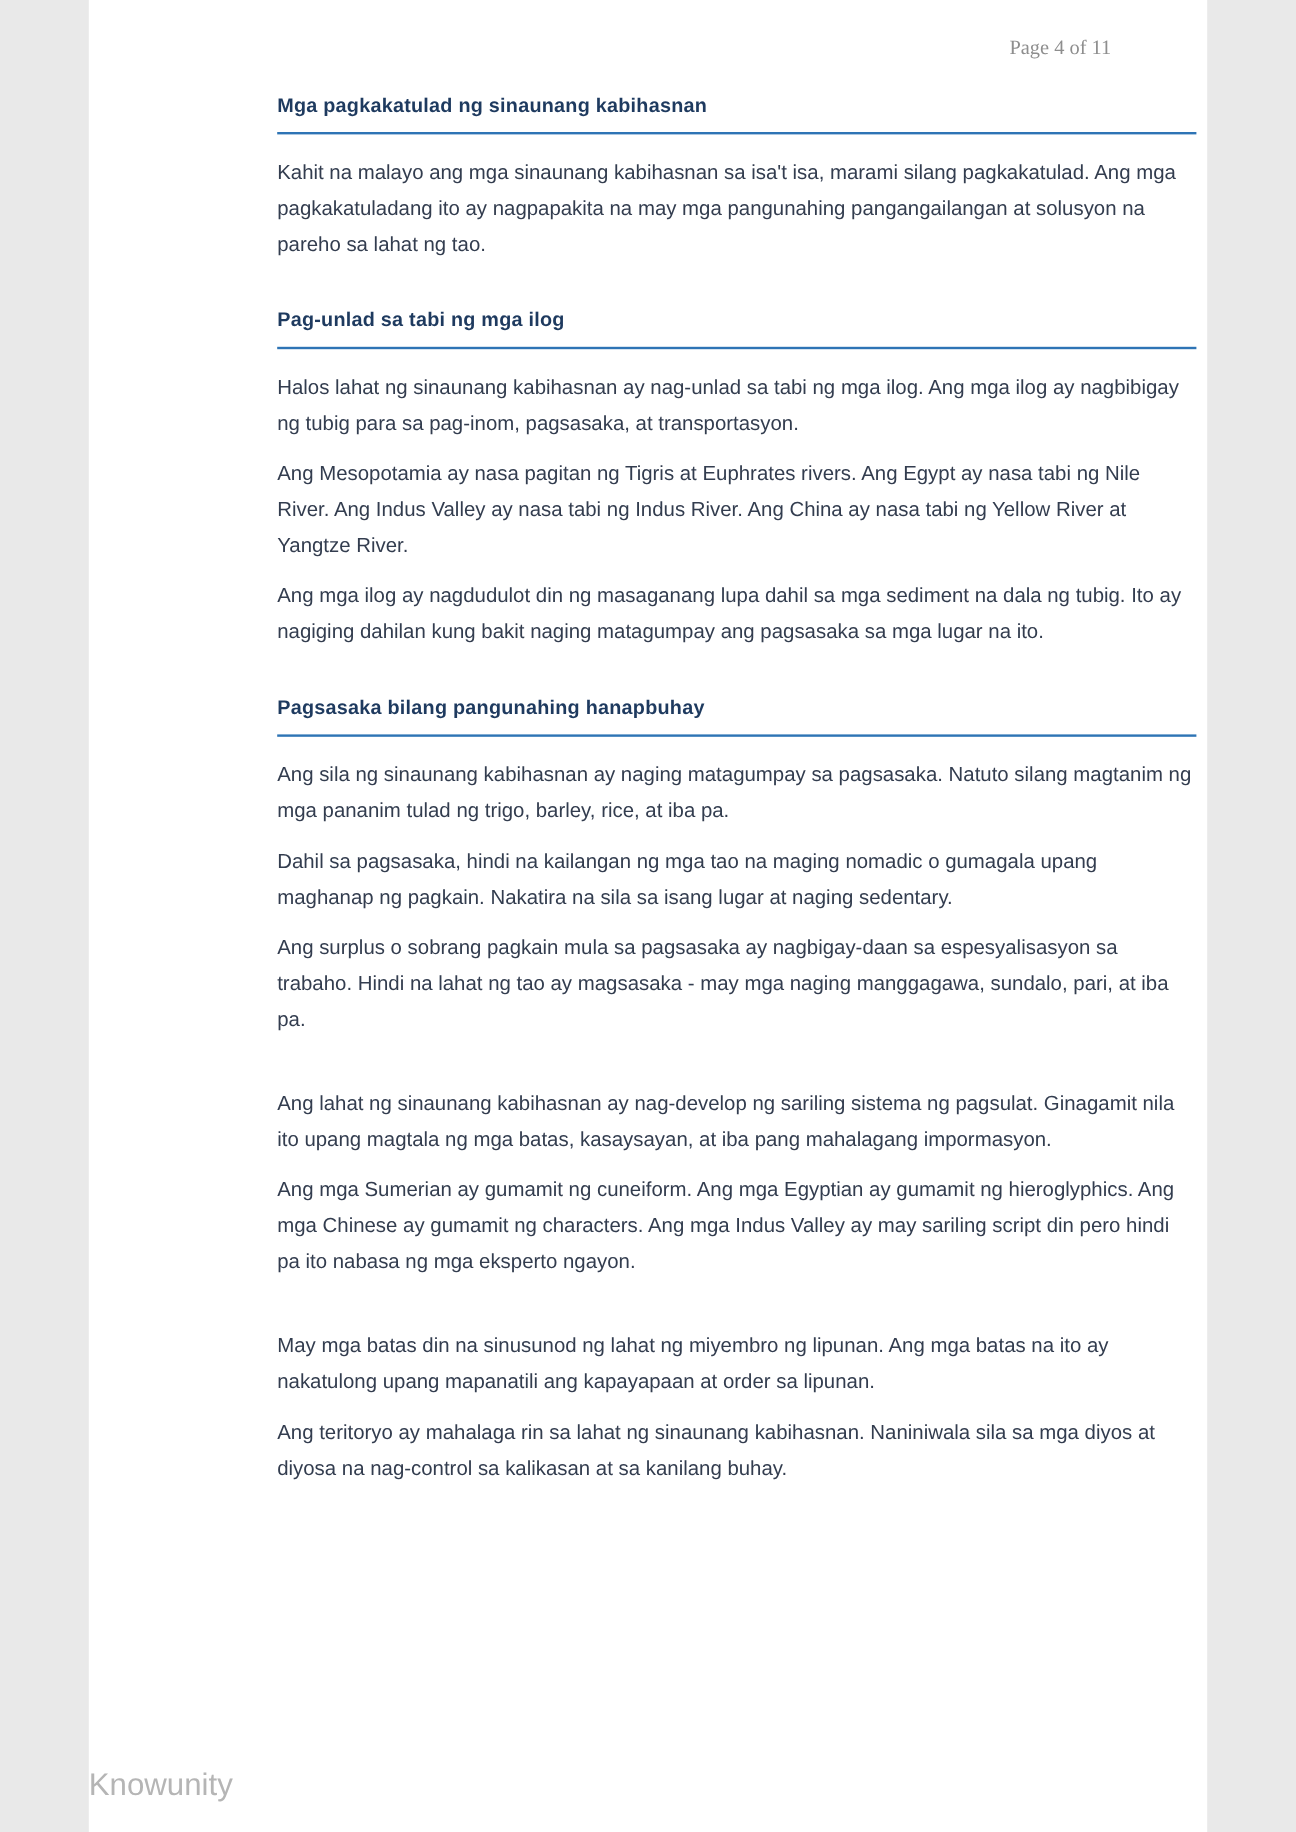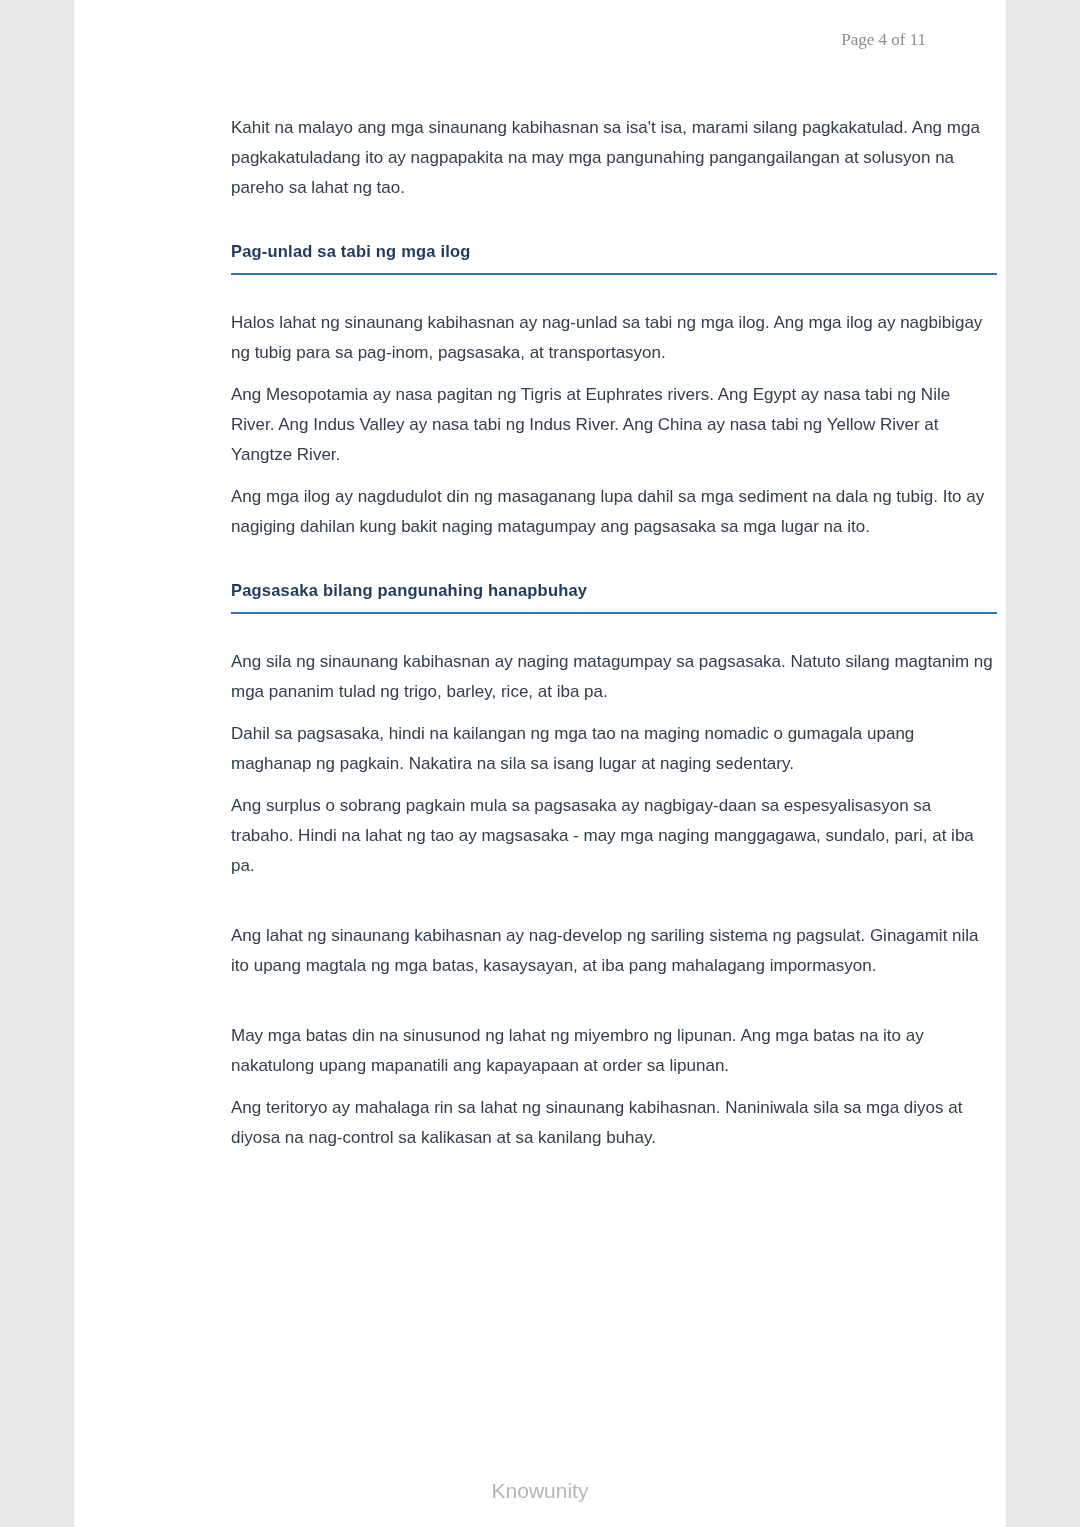--- a/index.html
+++ b/index.html
@@ -51,61 +51,63 @@
     padding-bottom: 13px;
     border-bottom: 2px solid var(--rule-color);
   }
   .doc-section p {
     margin: 12px 0 0 0;
     font-size: 17px;
     line-height: 30px;
     color: var(--body-color);
   }
   .doc-section p.first {
-    margin-top: 33px;
+    margin-top: 17px;
   }
   .page-footer {
     position: absolute;
     bottom: 24px;
     left: 0;
     width: 100%;
-    text-align: center;
-    font-size: 21px;
+    text-align: left;
+    font-size: 26px;
     color: var(--footer-color);
   }
 </style>
 </head>
 <body>
 
 <div class="page">
 
   <div class="page-indicator">Page 4 of 11</div>
 
   <div class="content">
 
     <section class="doc-section">
+      <h2 class="section-heading">Mga pagkakatulad ng sinaunang kabihasnan</h2>
       <p class="first">Kahit na malayo ang mga sinaunang kabihasnan sa isa't isa, marami silang pagkakatulad. Ang mga pagkakatuladang ito ay nagpapakita na may mga pangunahing pangangailangan at solusyon na pareho sa lahat ng tao.</p>
     </section>
 
     <section class="doc-section">
       <h2 class="section-heading">Pag-unlad sa tabi ng mga ilog</h2>
       <p class="first">Halos lahat ng sinaunang kabihasnan ay nag-unlad sa tabi ng mga ilog. Ang mga ilog ay nagbibigay ng tubig para sa pag-inom, pagsasaka, at transportasyon.</p>
       <p>Ang Mesopotamia ay nasa pagitan ng Tigris at Euphrates rivers. Ang Egypt ay nasa tabi ng Nile River. Ang Indus Valley ay nasa tabi ng Indus River. Ang China ay nasa tabi ng Yellow River at Yangtze River.</p>
       <p>Ang mga ilog ay nagdudulot din ng masaganang lupa dahil sa mga sediment na dala ng tubig. Ito ay nagiging dahilan kung bakit naging matagumpay ang pagsasaka sa mga lugar na ito.</p>
     </section>
 
     <section class="doc-section">
       <h2 class="section-heading">Pagsasaka bilang pangunahing hanapbuhay</h2>
       <p class="first">Ang sila ng sinaunang kabihasnan ay naging matagumpay sa pagsasaka. Natuto silang magtanim ng mga pananim tulad ng trigo, barley, rice, at iba pa.</p>
       <p>Dahil sa pagsasaka, hindi na kailangan ng mga tao na maging nomadic o gumagala upang maghanap ng pagkain. Nakatira na sila sa isang lugar at naging sedentary.</p>
       <p>Ang surplus o sobrang pagkain mula sa pagsasaka ay nagbigay-daan sa espesyalisasyon sa trabaho. Hindi na lahat ng tao ay magsasaka - may mga naging manggagawa, sundalo, pari, at iba pa.</p>
     </section>
 
     <section class="doc-section">
       <p class="first">Ang lahat ng sinaunang kabihasnan ay nag-develop ng sariling sistema ng pagsulat. Ginagamit nila ito upang magtala ng mga batas, kasaysayan, at iba pang mahalagang impormasyon.</p>
+      <p>Ang mga Sumerian ay gumamit ng cuneiform. Ang mga Egyptian ay gumamit ng hieroglyphics. Ang mga Chinese ay gumamit ng characters. Ang mga Indus Valley ay may sariling script din pero hindi pa ito nabasa ng mga eksperto ngayon.</p>
     </section>
 
     <section class="doc-section">
       <p>May mga batas din na sinusunod ng lahat ng miyembro ng lipunan. Ang mga batas na ito ay nakatulong upang mapanatili ang kapayapaan at order sa lipunan.</p>
       <p>Ang teritoryo ay mahalaga rin sa lahat ng sinaunang kabihasnan. Naniniwala sila sa mga diyos at diyosa na nag-control sa kalikasan at sa kanilang buhay.</p>
     </section>
 
   </div>
 
   <div class="page-footer">Knowunity</div>

